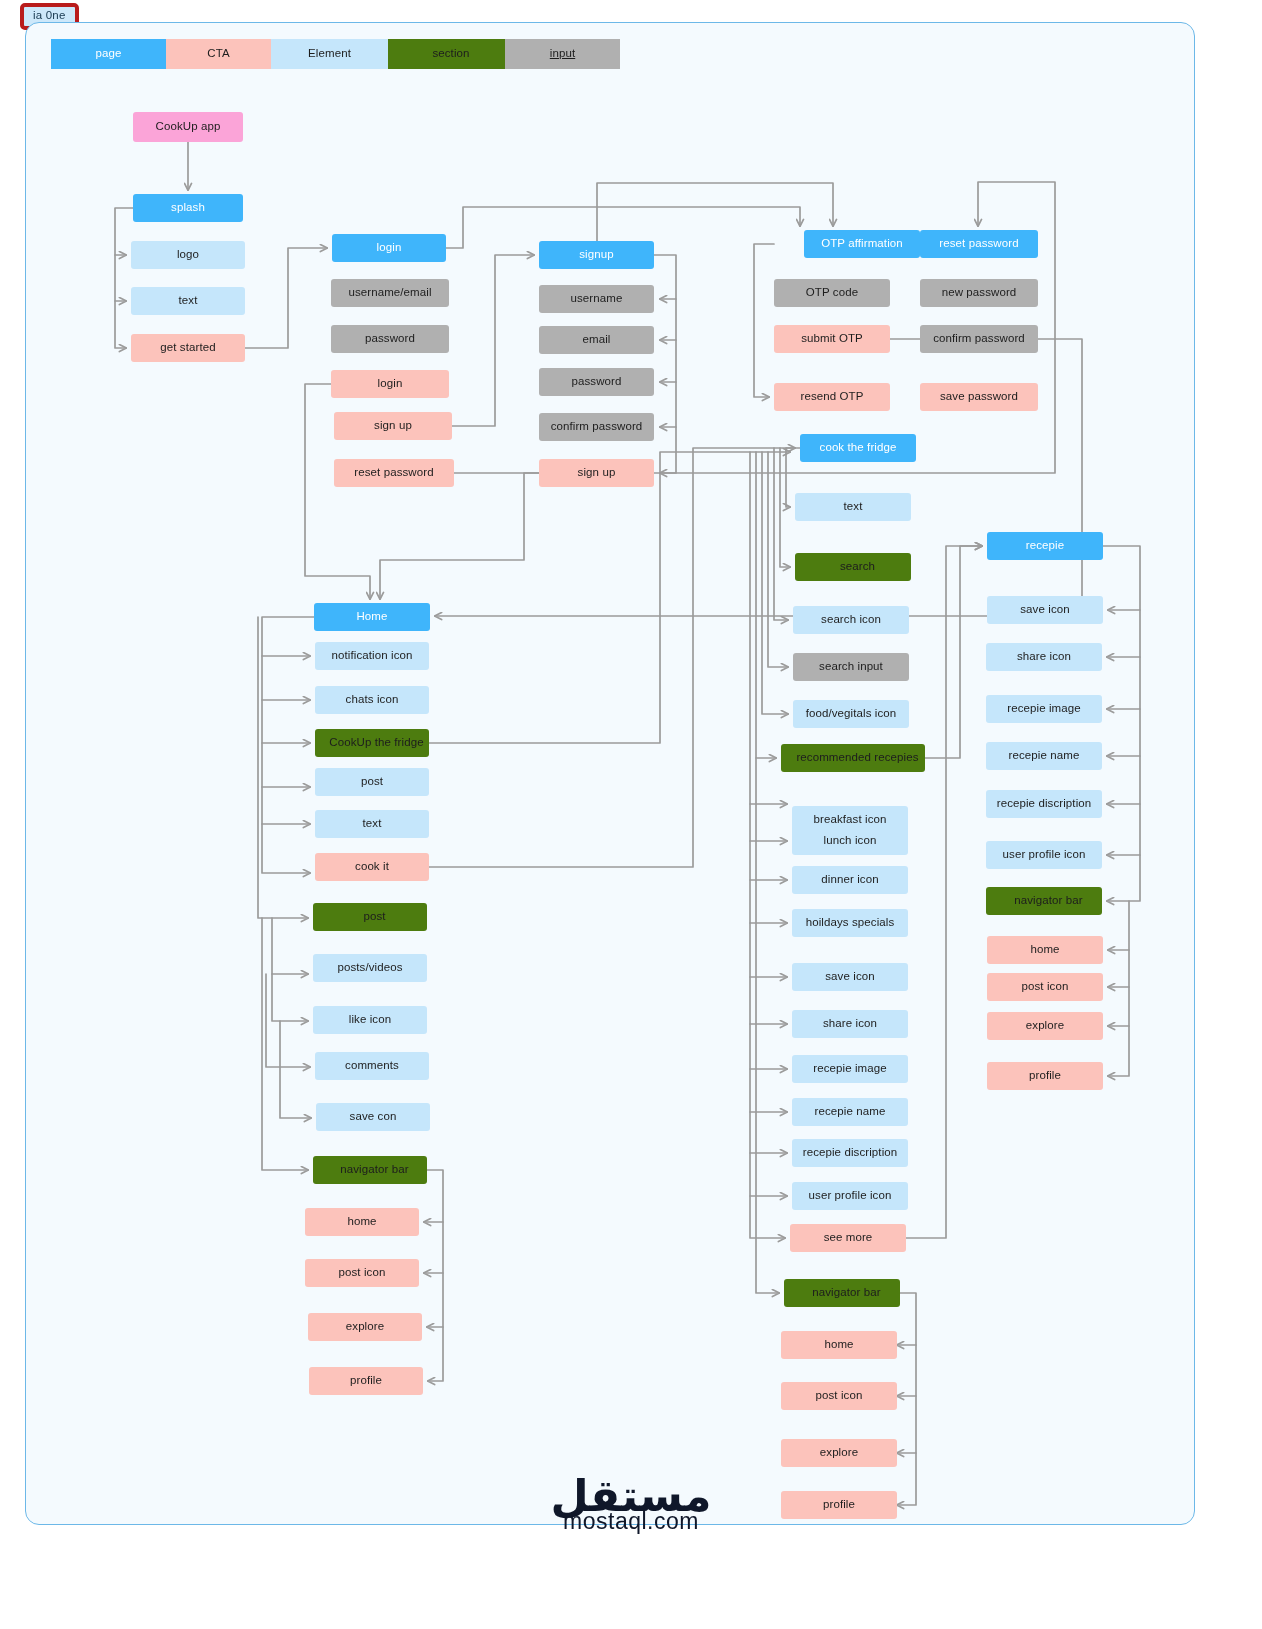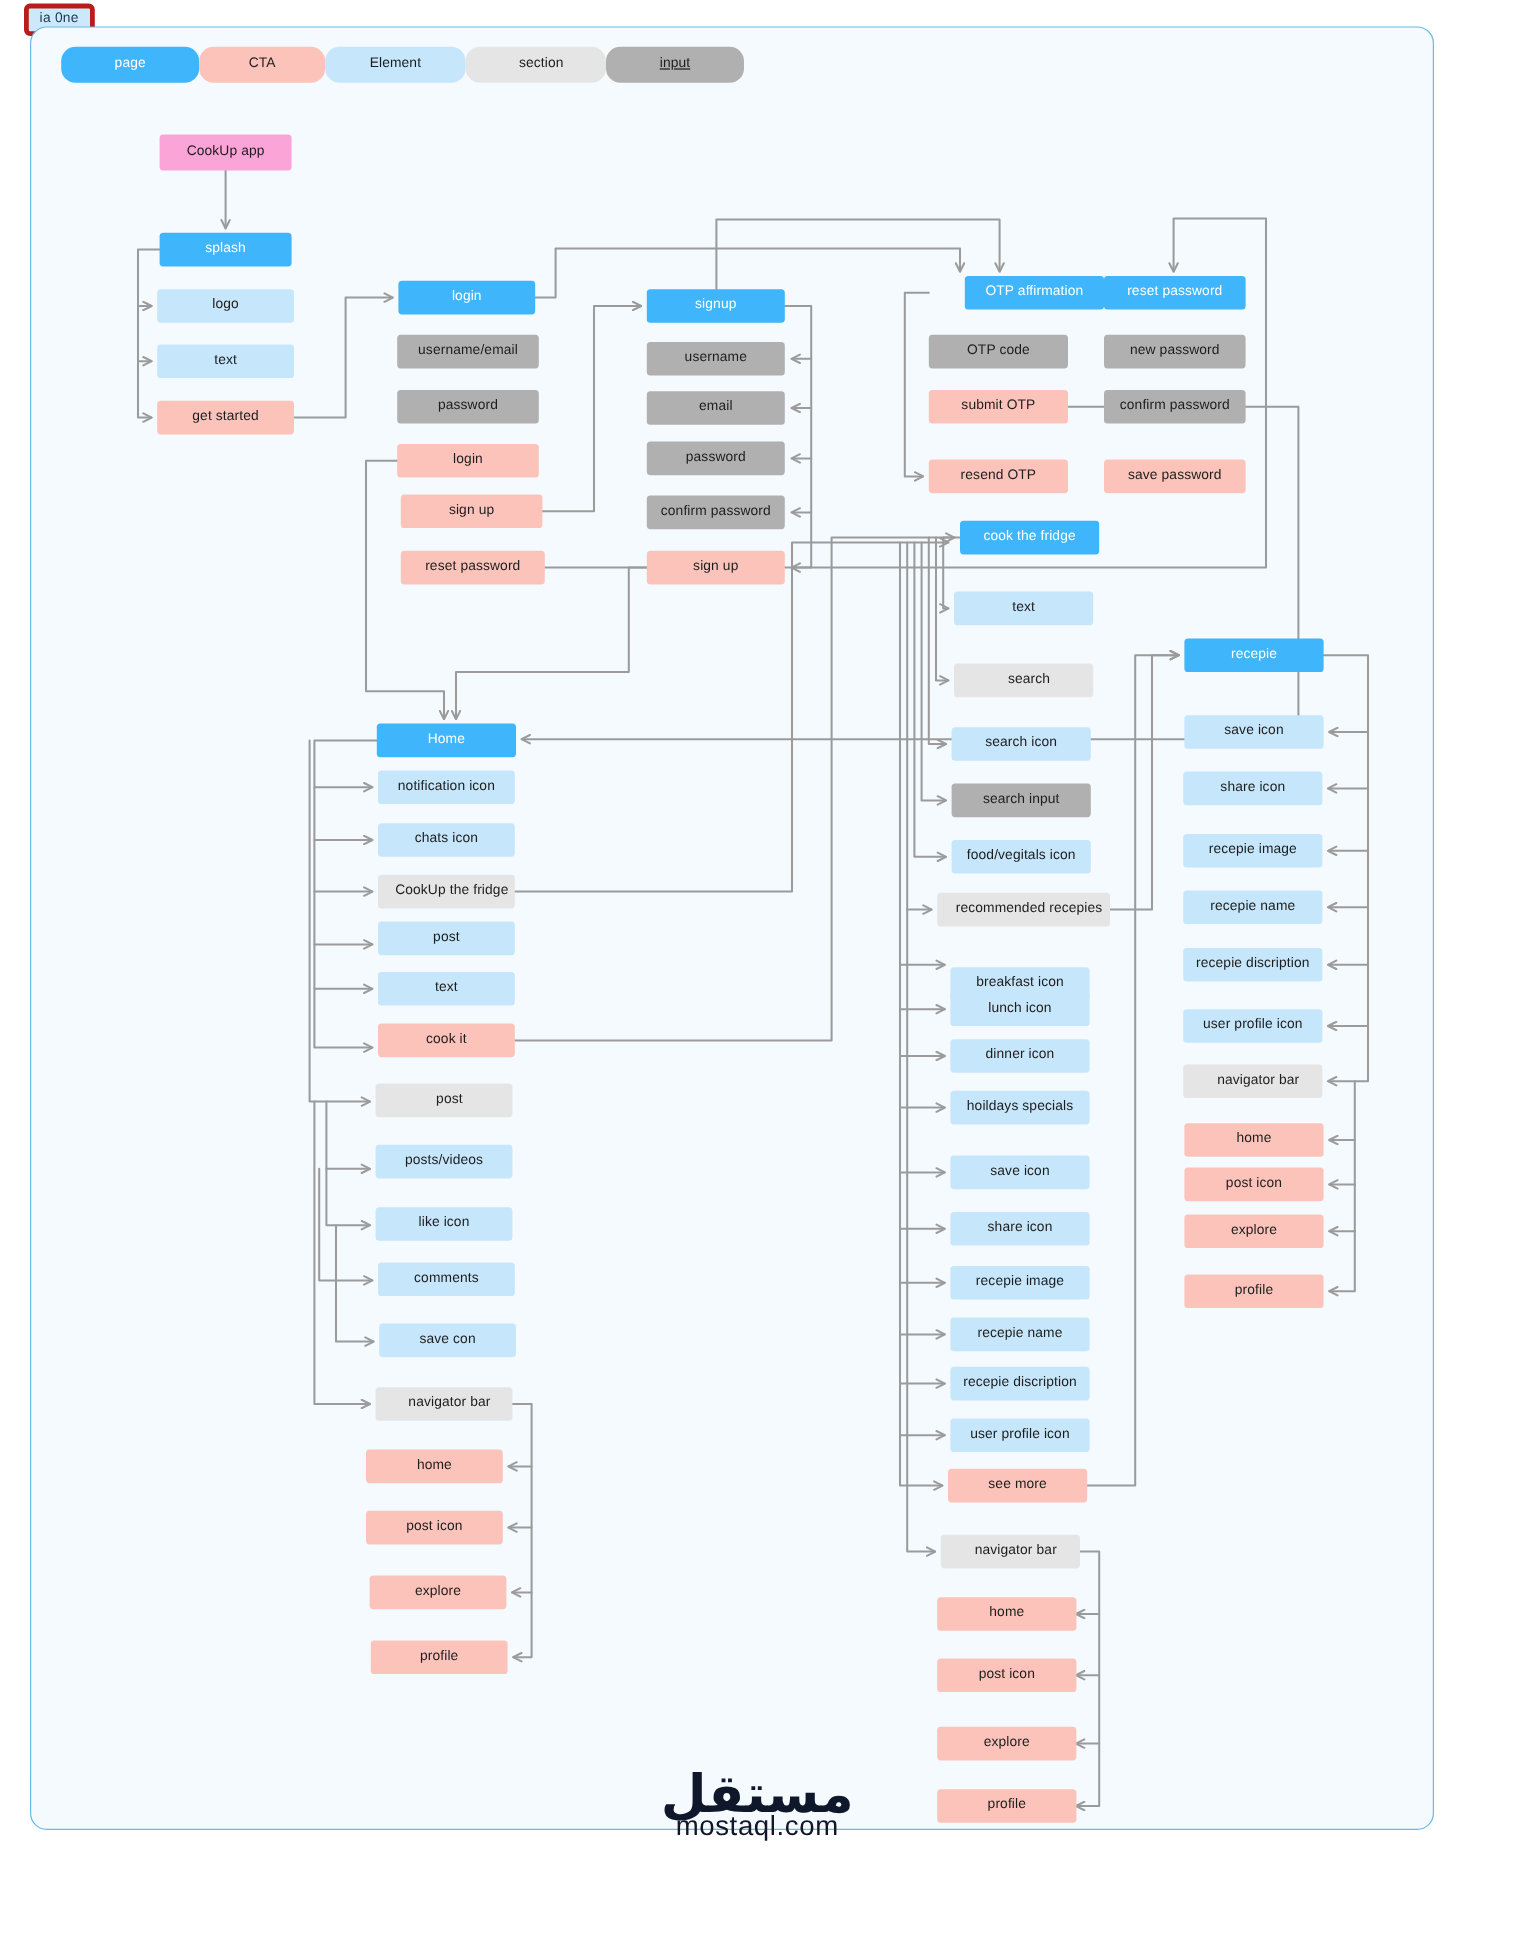--- a/index.html
+++ b/index.html
@@ -28,27 +28,27 @@
     position:absolute;box-sizing:border-box;
     display:flex;align-items:center;justify-content:center;
     text-align:center;font-size:11.5px;line-height:1.15;
     border-radius:3px;color:#1d1d1d;
     letter-spacing:.1px;
     padding:0 4px;
   }
   .t-page   {background:#3fb5fb;color:#ffffff;}
   .t-cta    {background:#fcc3bb;}
   .t-element{background:#c5e6fb;}
-  .t-section{background:#e5e5e5;padding-left:13px;}
+  .t-section{background:#4d7c0f;padding-left:13px;}
   .t-input  {background:#b0b0b0;}
   .t-root   {background:#fba4d8;}
 
   
   .legend{position:absolute;left:51px;top:39px;display:flex;height:30px;}
-  .legend .node{position:static;height:30px;border-radius:12px;}
+  .legend .node{position:static;height:30px;border-radius:0;}
   .legend .lg0{width:115px;}
   .legend .lg1{width:105px;}
   .legend .lg2{width:117px;}
   .legend .lg3{width:117px;}
   .legend .lg4{width:115px;text-decoration:underline;}
 
   
   .wm{
     position:absolute;left:0;right:0;text-align:center;
     color:#0f172a;pointer-events:none;user-select:none;

